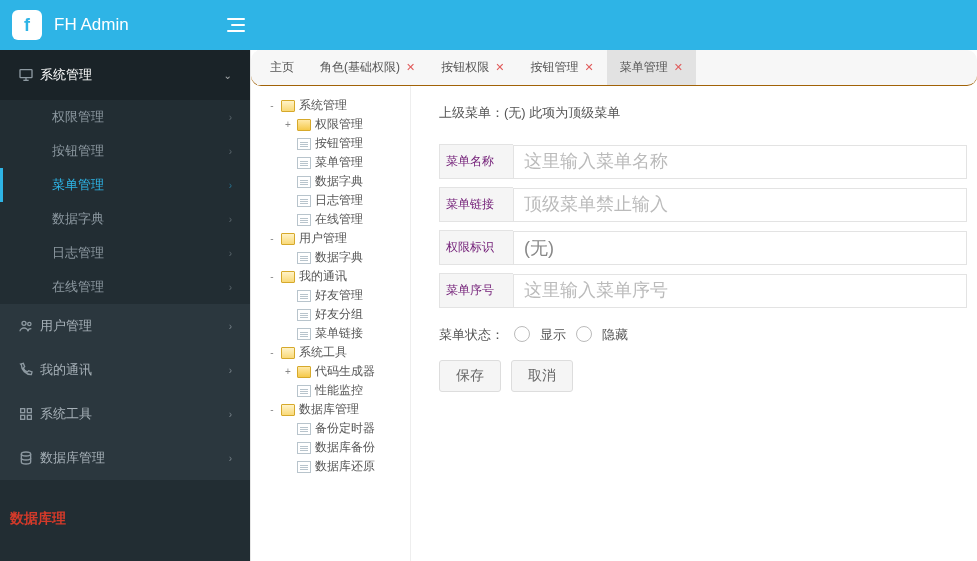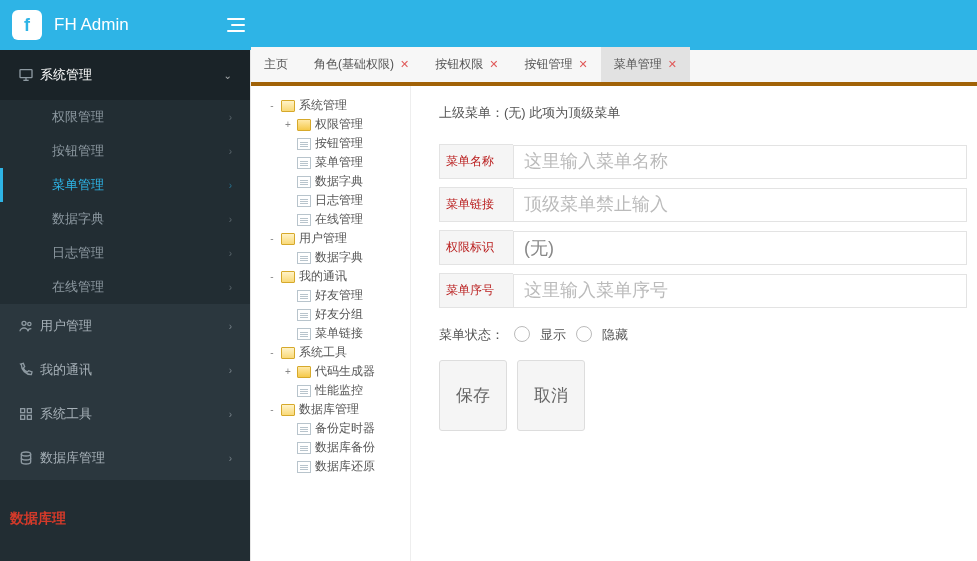--- a/index.html
+++ b/index.html
@@ -27,49 +27,49 @@
 .side-sub { background: #222d33; }
 .sub-item { display: flex; align-items: center; height: 34px; padding-left: 52px; padding-right: 18px; cursor: pointer; color: #8d99a1; position: relative; }
 .sub-item.active { color: #2eb4e6; }
 .sub-item.active::before { content:""; position:absolute; left:0; top:0; bottom:0; width:3px; background:#2eb4e6; }
 .sub-item .chev { margin-left: auto; font-size: 10px; opacity:.5; }
 .side-item.section { background:#2b373e; }
 .overlay-text { position:absolute; left:10px; top:510px; color:#d43a2a; font-size:14px; font-weight:bold; pointer-events:none; }
 
 
 .main { flex:1; background:#fff; display:flex; flex-direction:column; border-left:1px solid #e6e6e6; }
-.tabs { display:flex; align-items:flex-end; border-bottom:4px solid #a16207; background:#f7f7f7; height:36px; }
+.tabs { display:flex; align-items:flex-end; border-bottom:1px solid #a16207; background:#f7f7f7; padding-left:6px; height:36px;border-radius:10px; }
 .tab { padding:8px 12px; font-size:12px; color:#555; background:#f7f7f7; border:1px solid transparent; display:flex; align-items:center; gap:6px; cursor:pointer; }
 .tab.active { background:#e2e2e2; }
 .tab .close { color:#e05a5a; font-size:11px; }
 .content { flex:1; display:flex; min-height:0; }
 
 
 .tree { width:160px; padding:10px 4px; font-size:12px; color:#555; overflow:auto; border-right:1px solid #eee; }
 .tnode { display:flex; align-items:center; gap:4px; padding:1px 0; white-space:nowrap; cursor:pointer; }
 .tw { display:inline-block; width:10px; text-align:center; color:#888; font-size:10px; }
 .ticon { width:14px; height:12px; display:inline-block; }
 .folder { background:linear-gradient(#ffe9a8,#f5c94a); border:1px solid #d6a92b; border-radius:1px; }
 .folder.open { background:linear-gradient(#fff3c8,#f9d978); }
 .file { border:1px solid #b8c4cc; background:#fff; position:relative; }
 .file::after { content:""; position:absolute; left:2px; right:2px; top:3px; height:1px; background:#b8c4cc; box-shadow:0 2px 0 #b8c4cc, 0 4px 0 #b8c4cc; }
 .ind { display:inline-block; }
 
 
 .form { flex:1; padding:18px 10px 10px 28px; font-size:13px; color:#555; }
 .frow { display:flex; align-items:center; margin-bottom:8px; }
 .frow.note { margin-bottom:22px; }
-.flabel { width:74px; padding:8px 6px; background:#f5f5f5; border:1px solid #e3e3e3; border-right:none; color:#b91c1c; font-size:12px; }
+.flabel { width:74px; padding:8px 6px; background:#f5f5f5; border:1px solid #e3e3e3; border-right:none; color:#701a75; font-size:12px; }
 .finput { flex:1; height:34px; border:1px solid #e3e3e3; padding:0 10px; font-size:18px; outline:none; }
 .finput::placeholder { color:#bbb; }
 .finput[readonly] { color:#888; }
 .radio-row { display:flex; align-items:flex-start; gap:10px; padding:10px 0 16px; }
 .radio { width:16px; height:16px; border:1px solid #bbb; border-radius:50%; display:inline-block; }
 .btns { display:flex; gap:10px; }
-.btn { padding:23px 16px; background:#f5f5f5; border:1px solid #ddd; border-radius:3px; color:#666; cursor:pointer; font-size:17px;text-align:right; }
+.btn { padding:6px 16px; background:#f5f5f5; border:1px solid #ddd; border-radius:3px; color:#666; cursor:pointer; font-size:14px;text-align:right; }
 
 svg { display:block; }
 </style>
 </head>
 <body>
 
 <div class="app">
   <div class="header">
     <div class="logo">f</div>
     <div class="brand">FH Admin</div>

